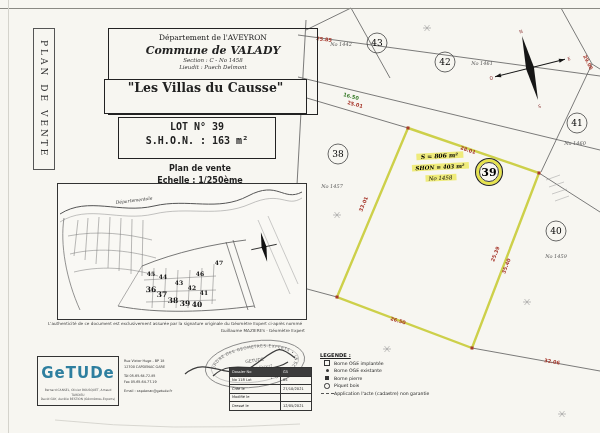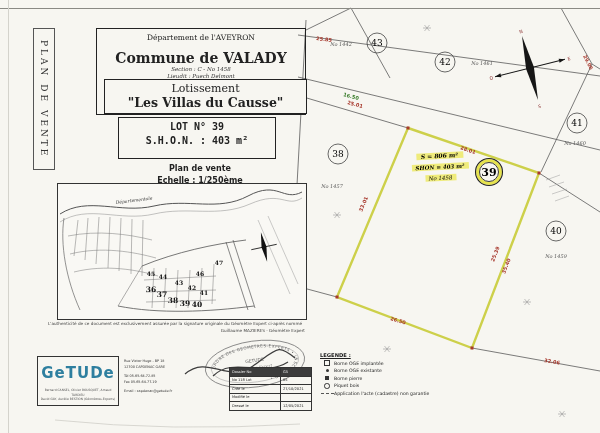--- a/index.html
+++ b/index.html
@@ -5,23 +5,23 @@
   html,body{margin:0;padding:0;}
   body{width:600px;height:433px;position:relative;background:#f7f6f1;font-family:"DejaVu Sans",sans-serif;color:#222;overflow:hidden;}
   .abs{position:absolute;}
   
   .scan-top{left:0;top:8px;width:600px;border-top:1px solid #8a8a84;}
   .scan-left{left:8px;top:0;height:433px;border-left:1px solid #d4d3cc;}
   
   .side-label{left:33px;top:28px;width:20px;height:140px;border:1px solid #555;display:flex;align-items:center;justify-content:center;}
   .side-label span{writing-mode:vertical-rl;text-orientation:sideways;font-family:"DejaVu Serif",serif;font-size:9px;letter-spacing:3px;color:#333;}
   
-  .cartouche{left:96px;top:28px;width:208px;height:85px;border:1.2px solid #222;text-align:center;font-family:"DejaVu Serif",serif;}
+  .cartouche{left:108px;top:28px;width:208px;height:85px;border:1.2px solid #222;text-align:center;font-family:"DejaVu Serif",serif;}
   .c-dept{font-size:7.5px;margin-top:4px;color:#222;}
-  .c-com{font-size:14px;font-weight:bold;margin-top:8px;}
+  .c-com{font-size:11px;font-weight:bold;margin-top:2px;font-style:italic;}
   .c-sec,.c-lieu{font-size:5.5px;font-style:italic;color:#333;line-height:1.25;}
   .loti-box{left:104px;top:79px;width:201px;height:33px;border:1.2px solid #222;text-align:center;font-family:"DejaVu Serif",serif;background:#f7f6f1;}
   .l1{font-size:11px;margin-top:2px;}
   .l2{font-size:12.5px;font-weight:bold;margin-top:0px;}
   .lot-box{left:118px;top:117px;width:156px;height:40px;border:1.2px solid #222;text-align:center;font-family:"DejaVu Sans Mono",monospace;font-weight:bold;}
   .lot-box div{font-size:10px;line-height:1.35;}
   .lot-box .first{margin-top:2px;}
   .plan-info{left:120px;top:163px;width:160px;text-align:center;font-weight:bold;}
   .plan-info div{font-size:8px;line-height:1.45;}
   
@@ -176,27 +176,26 @@
   <span>PLAN DE VENTE</span>
 </div>
 
 <div class="abs cartouche">
   <div class="c-dept">Département de l'AVEYRON</div>
   <div class="c-com">Commune de VALADY</div>
   <div class="c-sec">Section : C - No 1458</div>
   <div class="c-lieu">Lieudit : Puech Delmont</div>
 </div>
 <div class="abs loti-box">
-  <div class="l1">Lotissement</div>
   <div class="l2">"Les Villas du Causse"</div>
 </div>
 
 <div class="abs lot-box">
   <div class="first">LOT N° 39</div>
-  <div>S.H.O.N.  :  403 m²</div>
+  <div>S.H.O.N.  :  163 m²</div>
 </div>
 
 <div class="abs plan-info">
   <div>Plan de vente</div>
   <div>Echelle : 1/250ème</div>
 </div>
 
 <div class="abs ov-frame">
   <svg width="246" height="133" viewBox="0 0 246 133">
     <g stroke="#555" fill="none">

